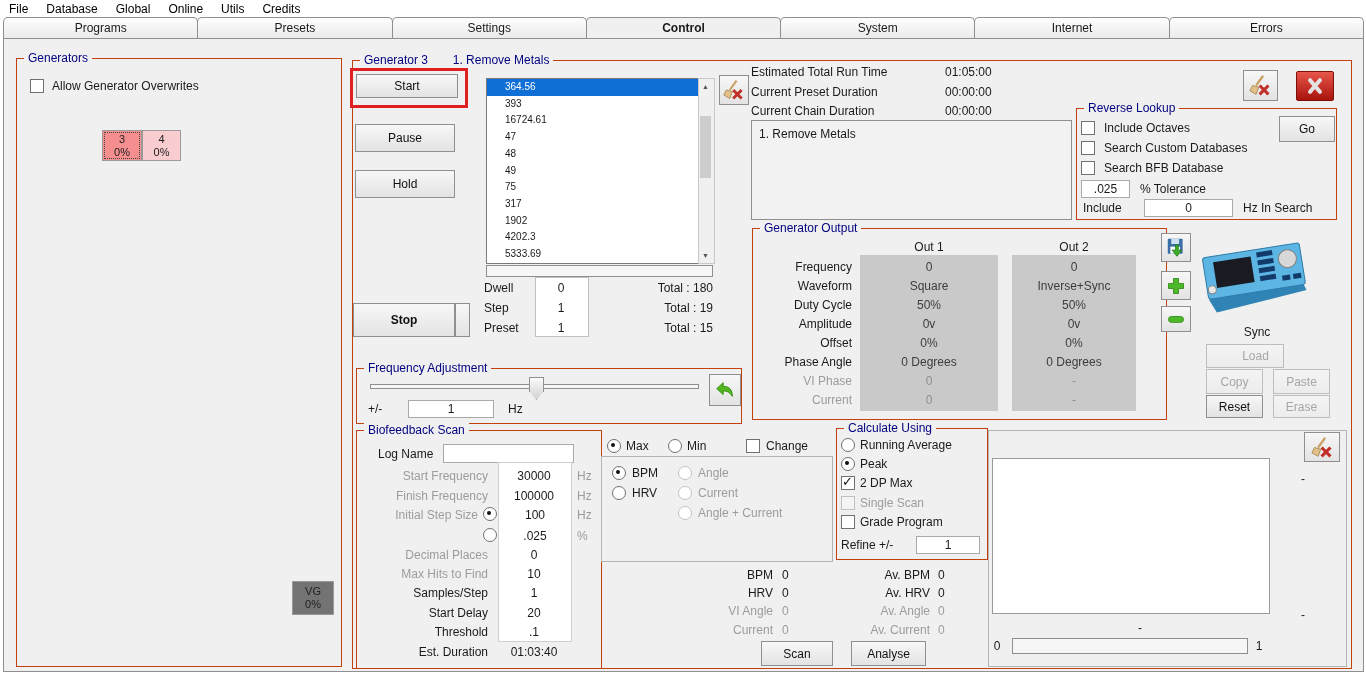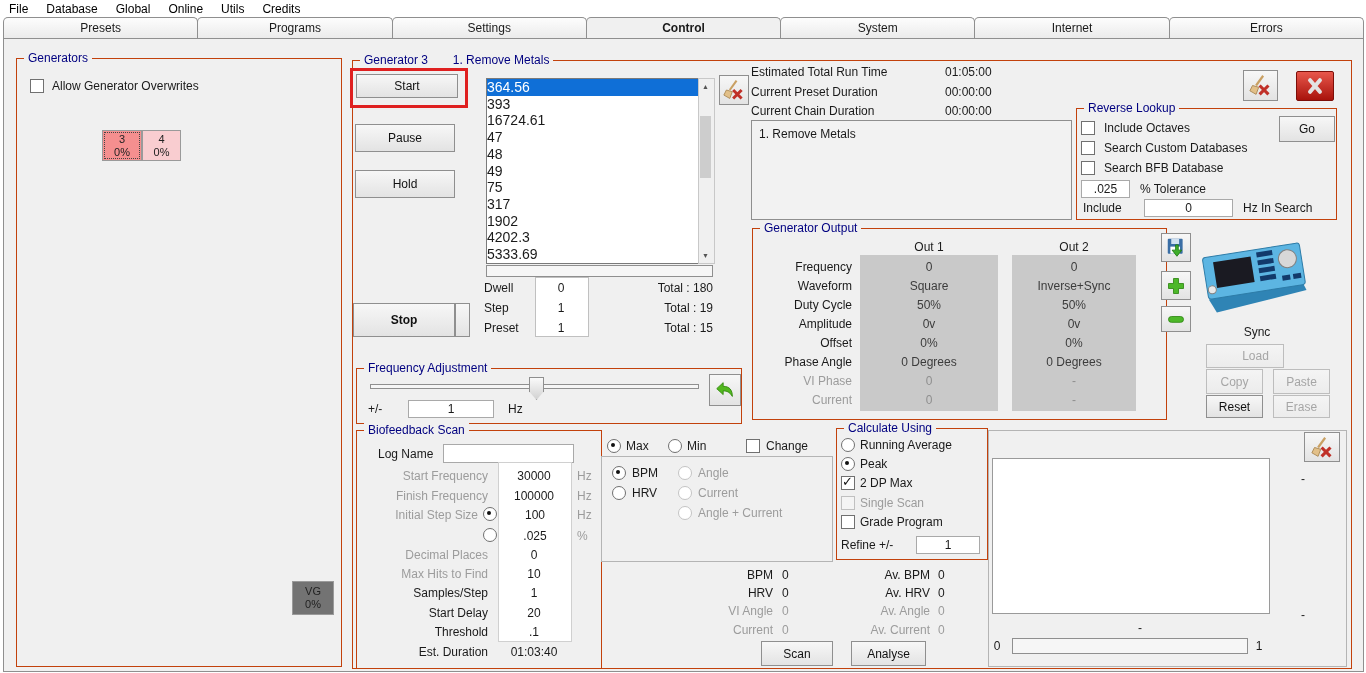--- a/index.html
+++ b/index.html
@@ -22,21 +22,21 @@
   .rd.ck::after{content:"";position:absolute;left:3px;top:3px;width:4px;height:4px;border-radius:50%;background:#111;}
   .rd.dis{border-color:#c4c4c4;}
   .white{position:absolute;background:#fff;border:1px solid #8f8f8f;}
   .sunk{position:absolute;background:#f6f6f6;border:1px solid #8f8f8f;}
   .menubar{position:absolute;left:0;top:0;width:1366px;height:18px;background:#fff;display:flex;align-items:center;}
   .menuitem{padding:0 9px;height:18px;line-height:18px;color:#000;}
   .tabstrip{position:absolute;left:3px;top:17px;width:1360px;height:21px;display:flex;}
   .tab{flex:1;border:1px solid #8f8f8f;border-bottom:none;border-radius:5px 5px 0 0;background:linear-gradient(#fdfdfd,#ebebeb);display:flex;align-items:center;justify-content:center;margin-right:-1px;position:relative;z-index:1;}
   .tab.sel{font-weight:bold;background:#f0f0f0;z-index:3;}
   .listbox{position:absolute;background:#fff;border:1px solid #7a7a7a;overflow:hidden;}
-  .li{height:16.72px;line-height:16.7px;padding-left:0;font-size:14px;white-space:nowrap;}
+  .li{height:16.72px;line-height:16.7px;padding-left:18px;font-size:10px;white-space:nowrap;}
   .li.sel{background:#0f6fd7;color:#fff;}
   .sb{position:absolute;background:#f0f0f0;border:1px solid #c8c8c8;}
   .sbarrow{position:absolute;left:0;width:13px;height:15px;background:#f0f0f0;color:#555;font-size:7px;display:flex;align-items:center;justify-content:center;}
   .sbthumb{position:absolute;left:1px;width:11px;background:#cdcdcd;}
   .graybox{position:absolute;background:#c9c9c9;}
   .gval{position:absolute;height:15px;line-height:15px;text-align:center;color:#3c3c3c;font-size:12px;}
   .gval.dim{color:#8f8f8f;}
   .pink{position:absolute;border:1px solid #9a9a9a;display:flex;flex-direction:column;align-items:center;justify-content:center;font-size:11px;line-height:13px;color:#222;}
   .redwrap{position:absolute;border:3px solid #df2020;}
   .thumb{position:absolute;width:13px;height:21px;background:linear-gradient(#fafafa,#d2d2d2);border:1px solid #8f8f8f;clip-path:polygon(0 0,100% 0,100% 62%,50% 100%,0 62%);}
@@ -50,22 +50,22 @@
   <div class="menubar">
     <span class="menuitem">File</span>
     <span class="menuitem">Database</span>
     <span class="menuitem">Global</span>
     <span class="menuitem">Online</span>
     <span class="menuitem">Utils</span>
     <span class="menuitem">Credits</span>
   </div>
 
   <div class="tabstrip">
+    <div class="tab">Programs</div>
     <div class="tab">Presets</div>
-    <div class="tab">Programs</div>
     <div class="tab">Settings</div>
     <div class="tab sel">Control</div>
     <div class="tab">System</div>
     <div class="tab">Internet</div>
     <div class="tab">Errors</div>
   </div>
 
   <div class="mainpanel"></div>
 
   <div class="gb" style="left:16px;top:58px;width:324px;height:607px;">

